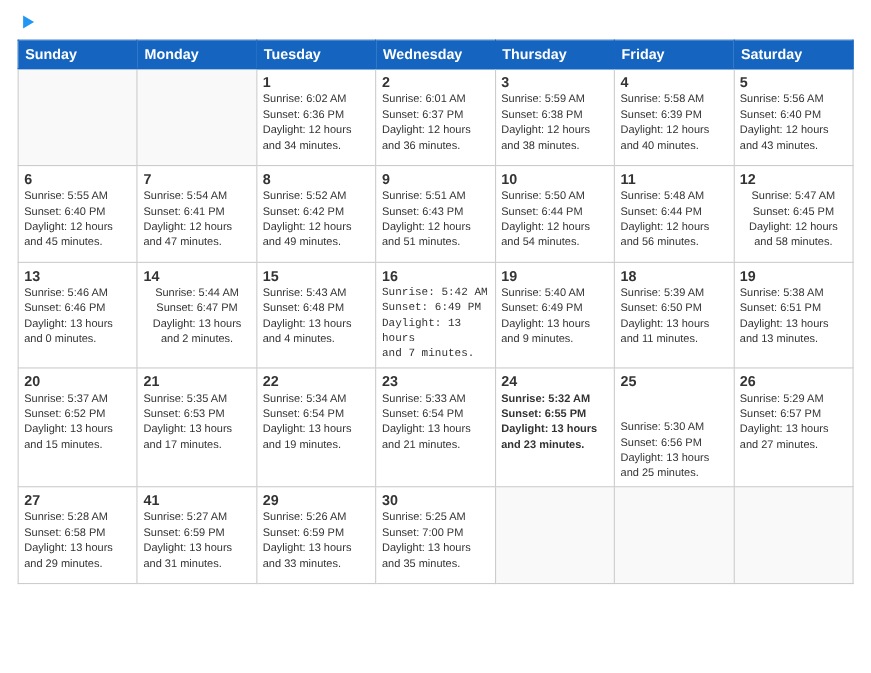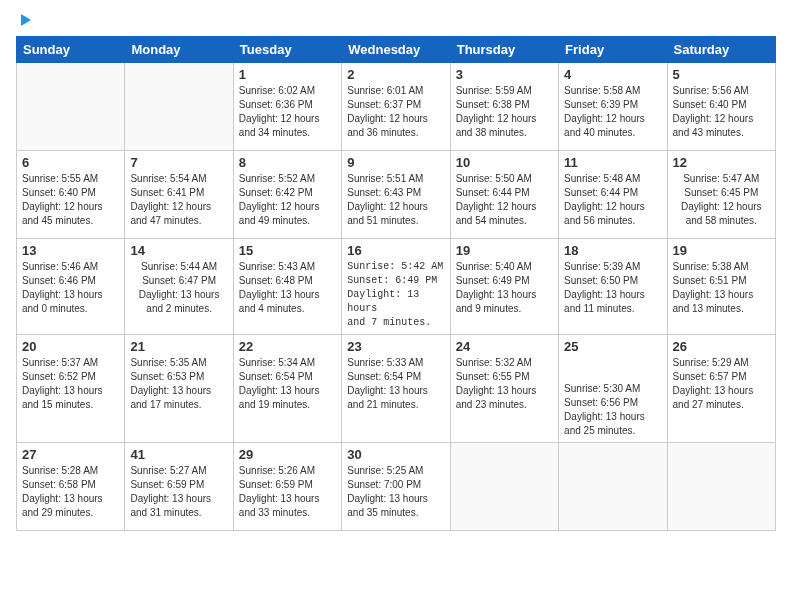--- a/index.html
+++ b/index.html
@@ -281,21 +281,21 @@
           </td>
           <td>
             <span class="day-number">23</span>
             <div class="cell-text" style="white-space: pre-line;">Sunrise: 5:33 AM
 Sunset: 6:54 PM
 Daylight: 13 hours
 and 21 minutes.</div>
           </td>
           <td>
             <span class="day-number">24</span>
-            <div class="cell-text" style="white-space: pre-line;">Sunrise: 5:32 AM
+            <div class="cell-text" style="white-space: pre-line; font-weight: bold;">Sunrise: 5:32 AM
 Sunset: 6:55 PM
 Daylight: 13 hours
 and 23 minutes.</div>
           </td>
           <td>
             <span class="day-number">25</span>
             <div class="cell-text" style="white-space: pre-line; margin-top: 28px;">Sunrise: 5:30 AM
 Sunset: 6:56 PM
 Daylight: 13 hours
 and 25 minutes.</div>

